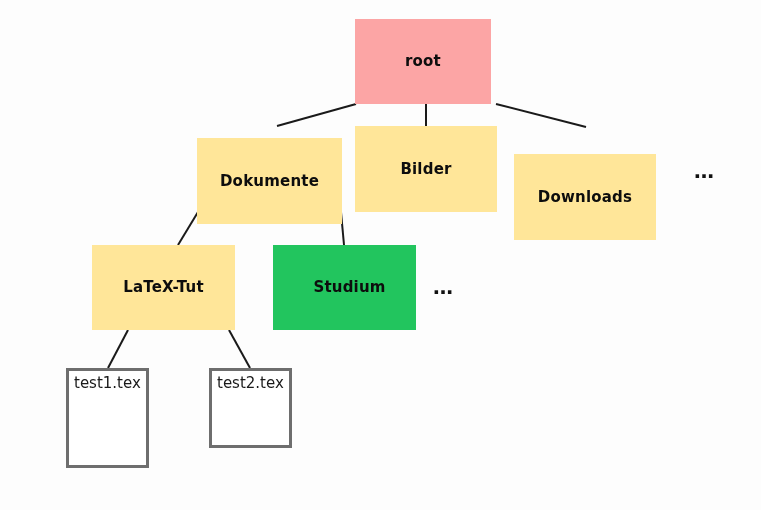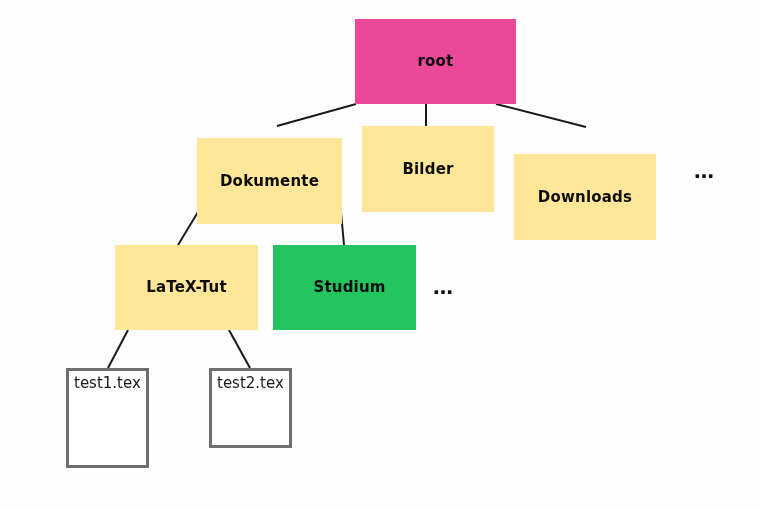--- a/index.html
+++ b/index.html
@@ -87,33 +87,33 @@
         <line class="edge" x1="426" y1="104" x2="426" y2="126" stroke="#1a1a1a"></line>
         <line class="edge" x1="496" y1="104" x2="586" y2="127" stroke="#1a1a1a"></line>
         <line class="edge" x1="198" y1="212" x2="178" y2="245" stroke="#1a1a1a"></line>
         <line class="edge" x1="341" y1="212" x2="344" y2="245" stroke="#1a1a1a"></line>
         <line class="edge" x1="128" y1="330" x2="108" y2="368" stroke="#1a1a1a"></line>
         <line class="edge" x1="229" y1="330" x2="250" y2="368" stroke="#1a1a1a"></line>
       </g>
   </svg>
 
   <div id="nodes-layer">
-      <div class="node-folder" style="left: 355px; top: 19px; width: 161px; height: 85px; background: #ec4899;">
+      <div class="node-folder" style="left: 355px; top: 19px; width: 136px; height: 85px; background: #fca5a5;">
         <span class="label">root</span>
       </div>
       <div class="node-folder" style="left: 197px; top: 126px; width: 145px; height: 86px; background: rgb(255, 230, 153); margin-top: 12px;">
         <span class="label">Dokumente</span>
       </div>
-      <div class="node-folder" style="left: 355px; top: 126px; width: 132px; height: 86px; background: rgb(255, 230, 153); margin-left: 7px;">
+      <div class="node-folder" style="left: 355px; top: 126px; width: 142px; height: 86px; background: rgb(255, 230, 153);">
         <span class="label">Bilder</span>
       </div>
       <div class="node-folder" style="left: 514px; top: 126px; width: 142px; height: 86px; background: rgb(255, 230, 153); margin-top: 28px;">
         <span class="label">Downloads</span>
       </div>
-      <div class="node-folder" style="left: 115px; top: 245px; width: 143px; height: 85px; background: rgb(255, 230, 153);">
+      <div class="node-folder" style="left: 92px; top: 245px; width: 143px; height: 85px; background: rgb(255, 230, 153);">
         <span class="label">LaTeX-Tut</span>
       </div>
       <div class="node-folder" style="left: 273px; top: 245px; width: 143px; height: 85px; background: #22c55e; padding-left: 10px;">
         <span class="label">Studium</span>
       </div>
       <div class="node-file" style="left: 66px; top: 368px; width: 83px; height: 100px; background: rgb(255, 255, 255); border-color: rgb(110, 110, 110);">
         <span class="label">test1.tex</span>
       </div>
       <div class="node-file" style="left: 209px; top: 368px; width: 83px; height: 80px; background: rgb(255, 255, 255); border-color: rgb(110, 110, 110);">
         <span class="label">test2.tex</span>

